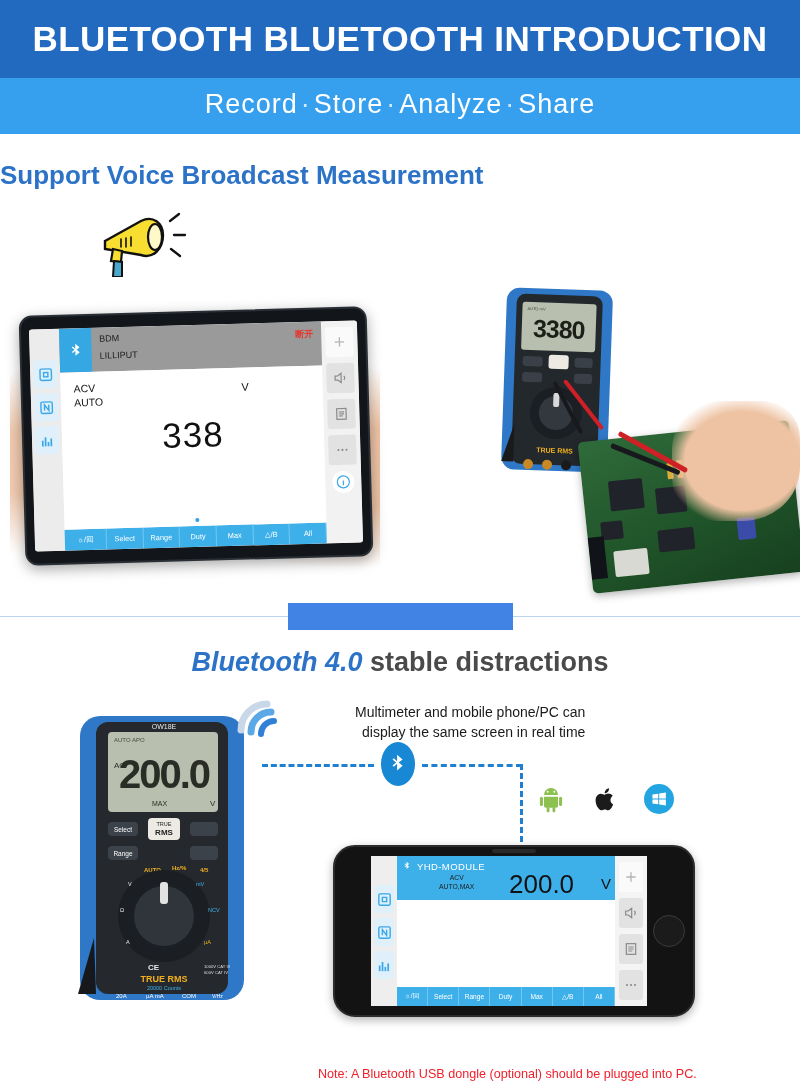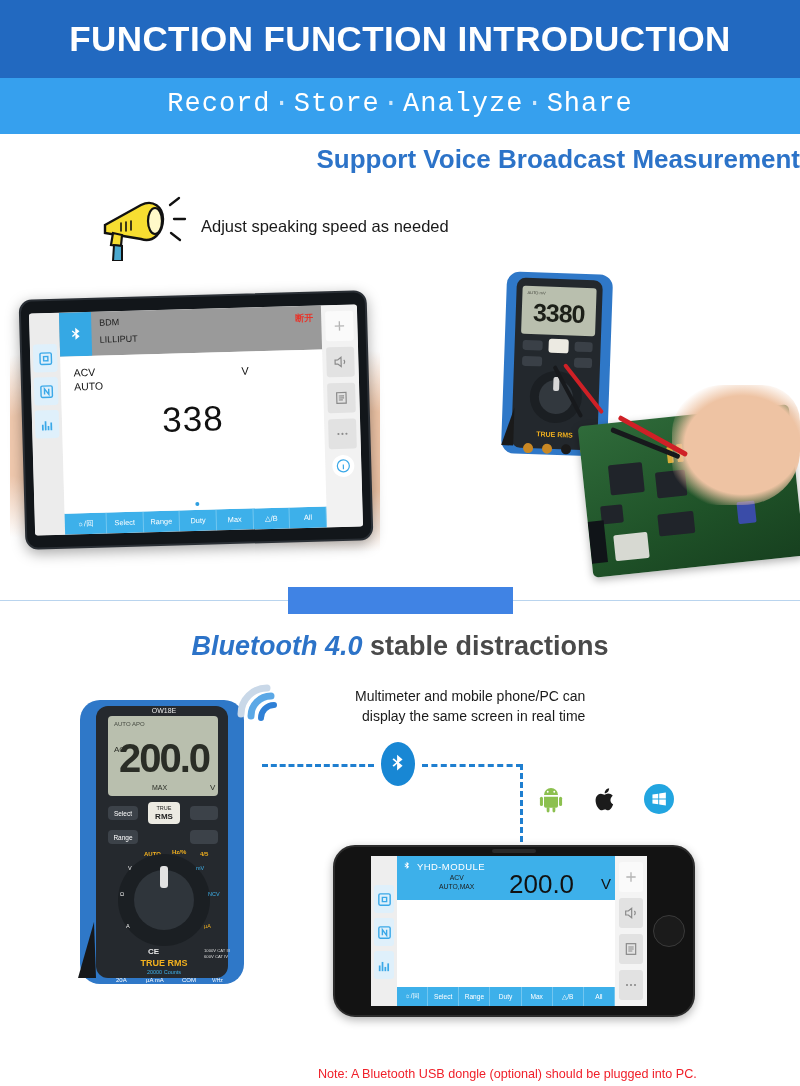--- a/index.html
+++ b/index.html
@@ -20,28 +20,27 @@
     color: #fff; font-size: 35px; font-weight: bold;
     letter-spacing: 0.4px; white-space: nowrap;
   }
   .hdr-sub {
     height: 52px; background: #36a0ee;
     display: flex; align-items: center; justify-content: center;
   }
   .hdr-sub h2 {
     color: #ffffff; font-size: 27px; font-weight: normal;
     letter-spacing: 1px;
-    font-family: Liberation Mono, monospace;
   }
   .hdr-sub .dot { color: #cfe8fb; padding: 0 3px; }
   .hdr-strip { height: 4px; background: #36a0ee; }
 
   
   .sec1-title {
-    text-align: right; margin-top: 10px;
+    text-align: left; margin-top: 26px;
     color: #2c73c8; font-size: 26px; font-weight: bold;
   }
   .voice-row {
     display: flex; align-items: center;
     margin: 18px 0 0 95px; gap: 14px;
   }
   .megaphone { width: 92px; height: 68px; position: relative; flex: none; }
   .voice-lines { font-size: 16.5px; color: #1a1a1a; line-height: 1.42; }
 
   
@@ -230,21 +229,21 @@
 
   .note {
     position: absolute; left: 318px; top: 1026px;
     color: #f0202a; font-size: 12.6px; margin-top: 41px;
   }
 </style>
 </head>
 <body>
 
 <div class="hdr-main">
-  <h1>FUNCTION FUNCTION INTRODUCTION</h1>
+  <h1>BLUETOOTH BLUETOOTH INTRODUCTION</h1>
 </div>
 <div class="hdr-sub">
   <h2>
     <span>Record</span><span class="dot">·</span><span>Store</span><span class="dot">·</span><span>Analyze</span><span class="dot">·</span><span>Share</span>
   </h2>
 </div>
 <div class="hdr-strip"></div>
 
 <div class="sec1-title">Support Voice Broadcast Measurement</div>
 
@@ -261,21 +260,20 @@
           <path d="M76 40 L85 47"></path>
       </g>
       <g stroke="#111" stroke-width="1.6" fill="none" stroke-linecap="round">
         <path d="M26 30 L26 38"></path>
           <path d="M31 29 L31 38"></path>
           <path d="M36 28 L36 37"></path>
       </g>
     </svg>
   </div>
   <div class="voice-lines">
-    <div>Adjust speaking speed as needed</div>
   </div>
 </div>
 
 <div class="scene1">
 
   <div class="hands-left"></div>
 
   <div class="tablet">
     <div class="tablet-inner">
 

